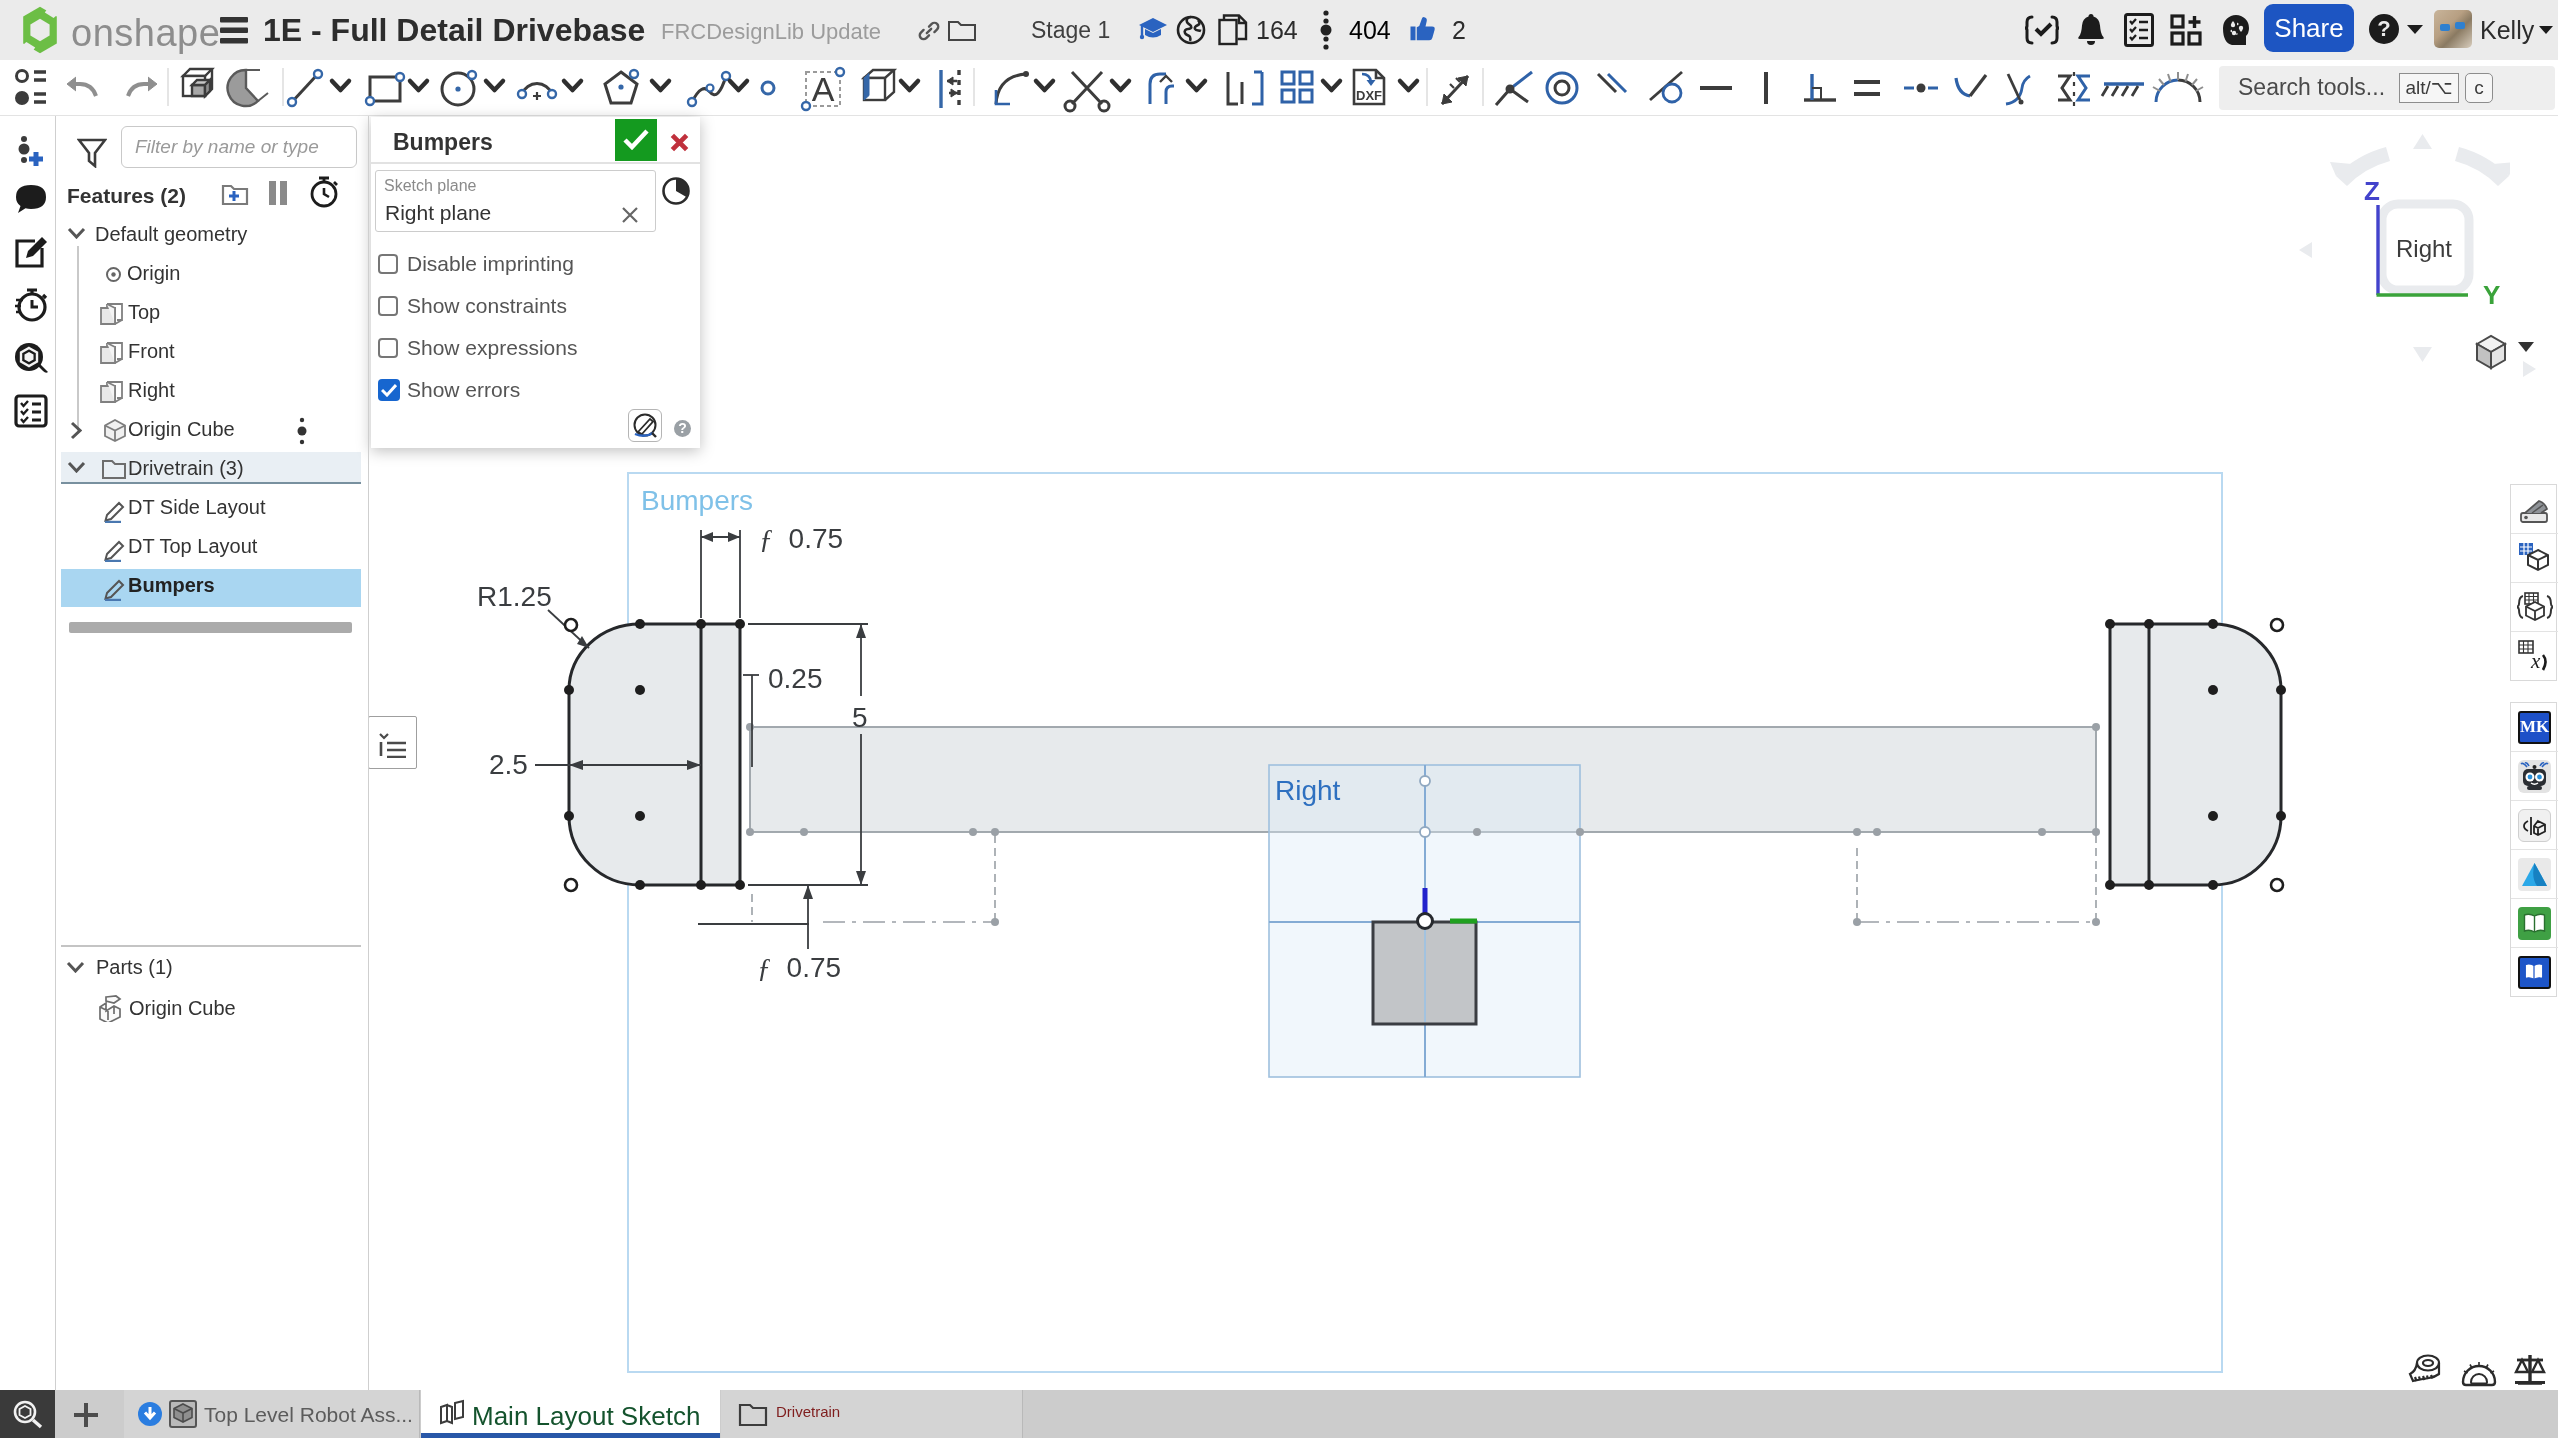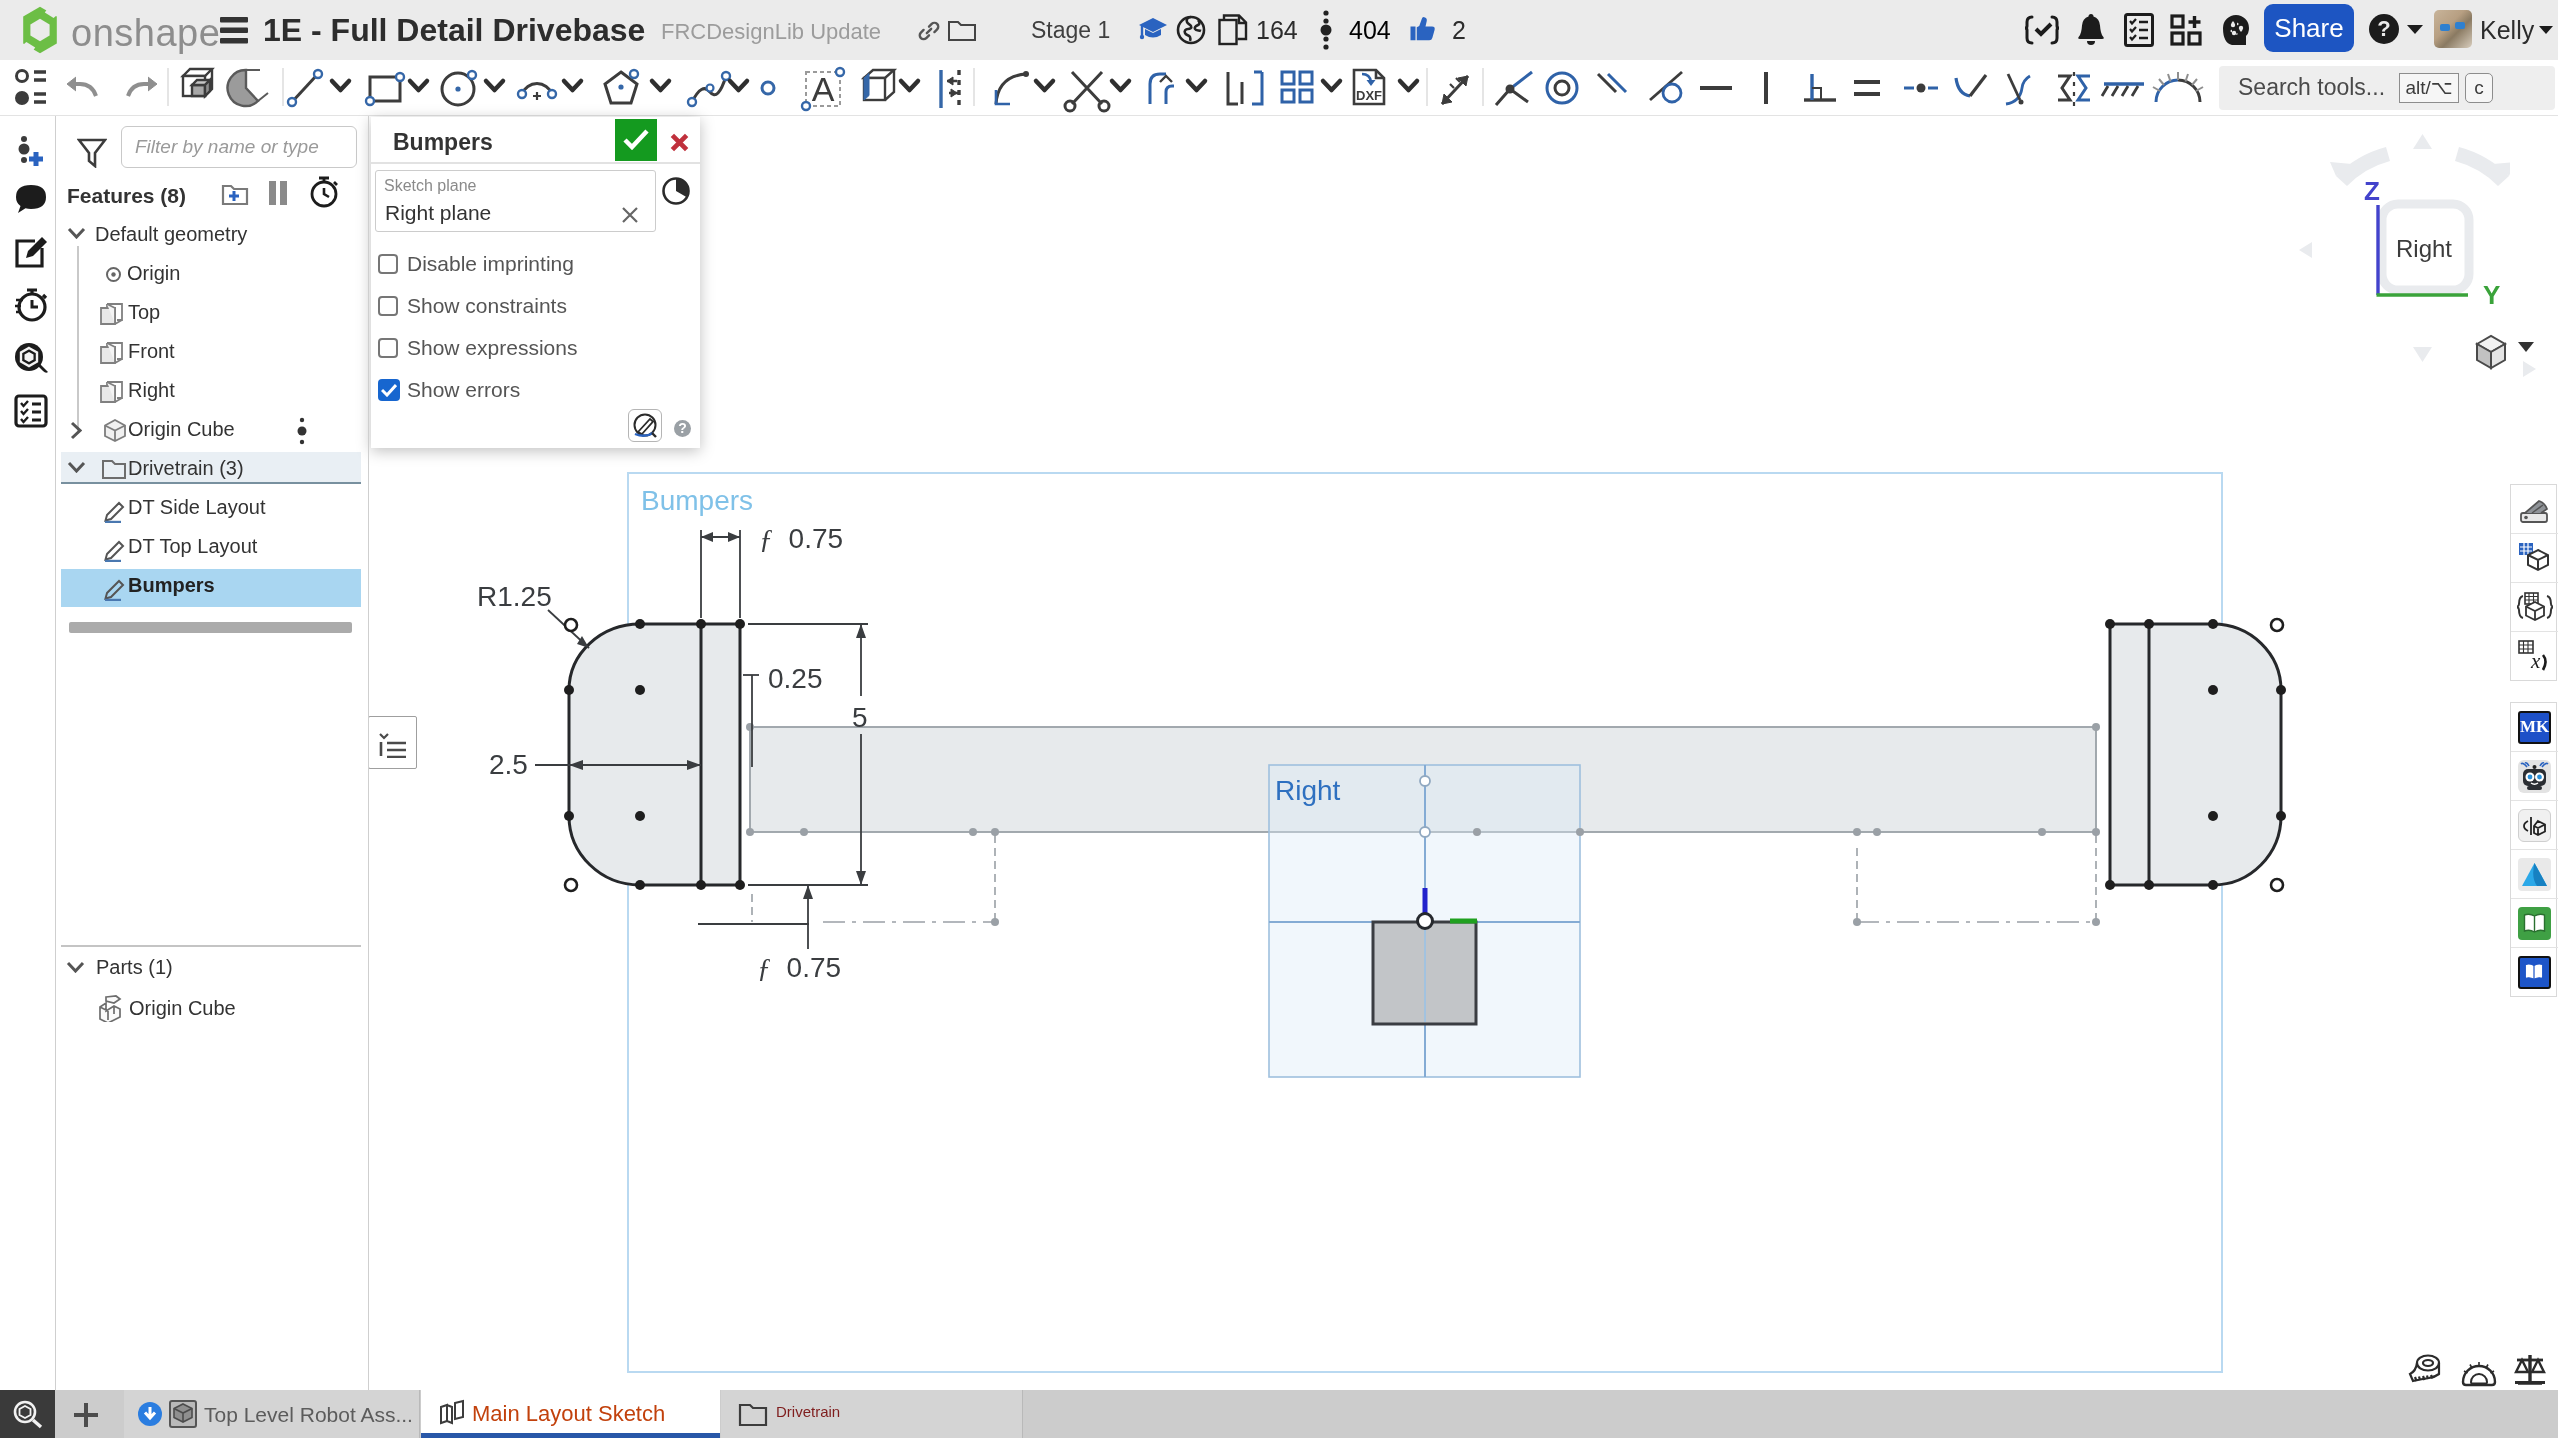--- a/index.html
+++ b/index.html
@@ -366,21 +366,21 @@
     <div class="abs" style="left:2399px;top:13px;width:60px;height:30px;border:1.5px solid #8d8d8d;border-radius:0;background:#f6f6f6;font-size:19px;color:#3c3c3c;text-align:center;line-height:27px">alt/⌥</div>
     <div class="abs" style="left:2465px;top:13px;width:28px;height:30px;border:1.5px solid #8d8d8d;border-radius:5px;background:#f6f6f6;font-size:19px;color:#3c3c3c;text-align:center;line-height:27px">c</div>
   </div>
   <div class="abs" id="panel">
 
     <svg class="abs" style="left:16px;top:22px" width="30" height="30" viewBox="0 0 30 30">
       <path d="M2 2 h26 l-10 13 v13 l-6 -5 v-8 Z" fill="none" stroke="#3c3c3c" stroke-width="2.6"></path>
     </svg>
     <div class="abs" style="left:60px;top:10px;width:236px;height:42px;border:1.5px solid #c9c9c9;border-radius:6px;background:#fff"></div>
     <div class="abs" style="left:74px;top:20px;font-size:19px;font-style:italic;color:#9a9a9a">Filter by name or type</div>
-    <div class="abs" style="left:6px;top:68px;font-size:21px;font-weight:bold;color:#333">Features (8)</div>
+    <div class="abs" style="left:6px;top:68px;font-size:21px;font-weight:bold;color:#333">Features (2)</div>
     <svg class="abs" style="left:160px;top:64px" width="28" height="26" viewBox="0 0 28 26">
       <path d="M2 6 h8 l3 3 h13 v15 H2 z" fill="none" stroke="#7a7a7a" stroke-width="2.2"></path>
       <path d="M8 16 h10 M13 11 v10" stroke="#2a63c0" stroke-width="3"></path>
     </svg>
     <svg class="abs" style="left:206px;top:64px" width="22" height="26" viewBox="0 0 22 26">
       <rect x="2" y="1" width="7" height="24" fill="#8a8a8a"></rect>
         <rect x="13" y="1" width="7" height="24" fill="#8a8a8a"></rect>
     </svg>
     <svg class="abs" style="left:248px;top:60px" width="30" height="32" viewBox="0 0 30 32">
       <circle cx="15" cy="18" r="12" fill="none" stroke="#1c1c1c" stroke-width="2.8"></circle>
@@ -819,21 +819,21 @@
         <path d="M6 9.5 l9 4.5 9 -4.5 M15 14 v9" fill="none" stroke="#4c4c4c" stroke-width="1.6"></path>
       </svg>
       <div class="abs" style="left:80px;top:13px;font-size:21px;color:#5c5c5c">Top Level Robot Ass...</div>
     </div>
     <div class="abs" style="left:421px;top:0;width:299px;height:48px;background:#fff;border-bottom:5px solid #2857a8">
       <svg class="abs" style="left:17px;top:9px" width="28" height="28" viewBox="0 0 28 28" fill="none" stroke="#3c3c3c" stroke-width="2">
         <path d="M3 8 l6 -2 v16 l-6 2 z M9 6 l5 2 v16 l-5 -2"></path>
         <path d="M17 4 l8 -2 v16 l-8 2 z" fill="#fff"></path>
         <path d="M17 4 v16"></path>
       </svg>
-      <div class="abs" style="left:51px;top:11px;font-size:22px;color:#c2410c">Main Layout Sketch</div>
+      <div class="abs" style="left:51px;top:11px;font-size:26px;color:#14532d">Main Layout Sketch</div>
     </div>
     <div class="abs" style="left:721px;top:0;width:302px;height:48px;background:#d4d4d4;border-right:1px solid #b9b9b9">
       <svg class="abs" style="left:17px;top:11px" width="30" height="26" viewBox="0 0 30 26">
         <path d="M2 4 h10 l3 3 h13 v17 H2 z" fill="none" stroke="#3c3c3c" stroke-width="2.2"></path>
       </svg>
       <div class="abs" style="left:55px;top:13px;font-size:15px;color:#7f1d1d">Drivetrain</div>
     </div>
   </div>
 </div>
 

